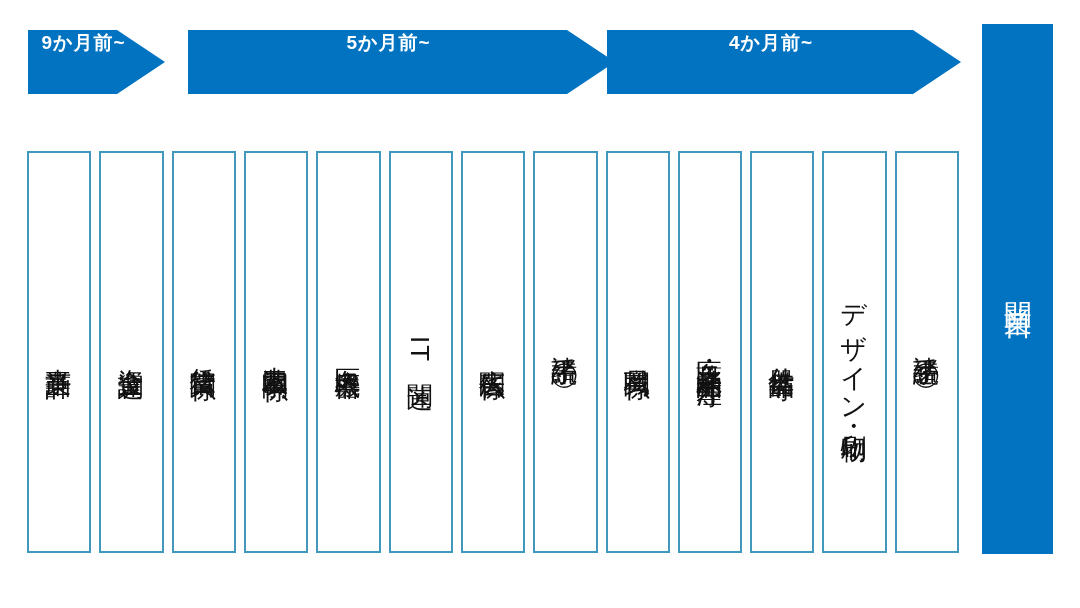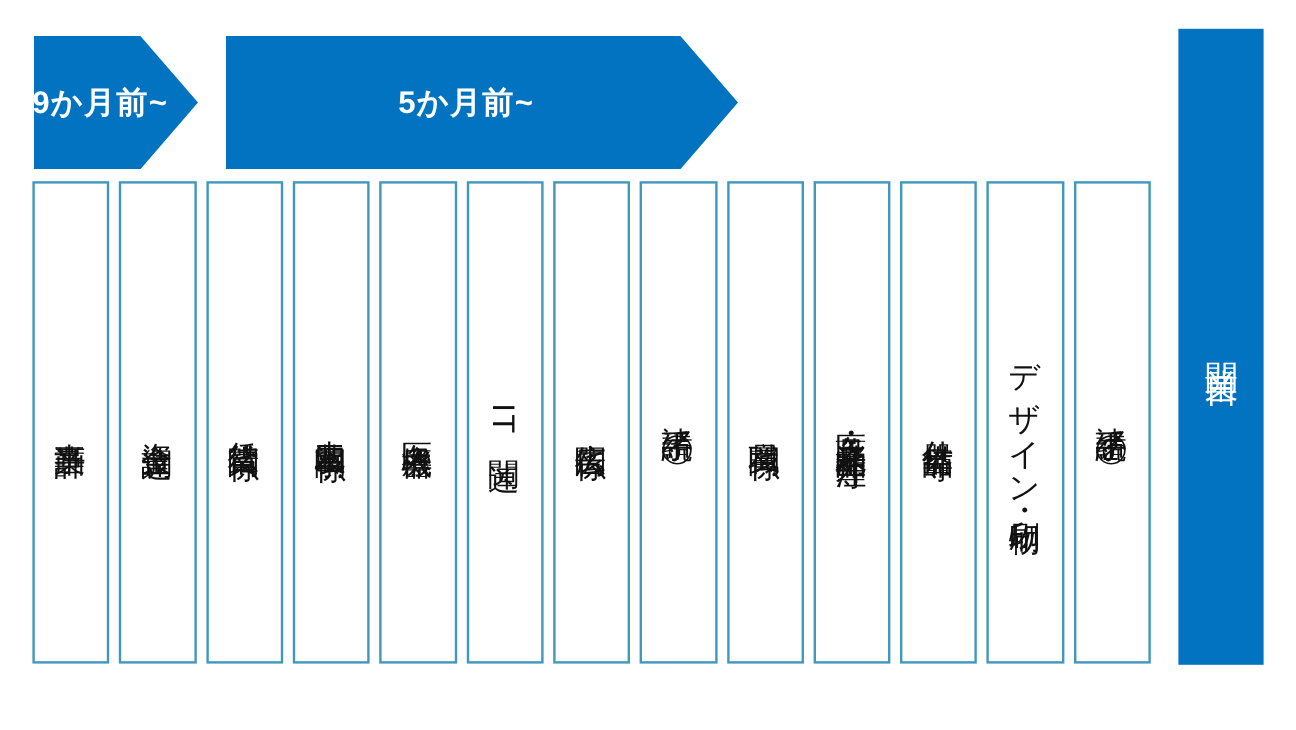--- a/index.html
+++ b/index.html
@@ -6,28 +6,28 @@
   .canvas {
     position:relative;
     width:1080px; height:608px;
     background:#ffffff;
     font-family:"Liberation Sans", sans-serif;
     overflow:hidden;
   }
   
   .arrow {
     position:absolute;
-    top:30px; height:111px;
+    top:30px; height:64px;
     background:var(--blue,#0173C1);
     clip-path: polygon(0 0, calc(100% - 48px) 0, 100% 50%, calc(100% - 48px) 100%, 0 100%);
-    display:flex; align-items:center; justify-content:center;
+    display:flex; justify-content:center;
     box-sizing:border-box;
     padding-right:26px;
     color:#ffffff;
-    font-size:26px;
+    font-size:19px;
     font-weight:600;
     letter-spacing:1px;
     white-space:nowrap;
   }
   .arrow1 { left:28px;  width:137px; }
   .arrow2 { left:188px; width:427px; }
   .arrow3 { left:607px; width:354px; }
   
   .opening-bar {
     position:absolute;
@@ -73,20 +73,23 @@
 <body>
 
 <div class="canvas">
 
   <div class="arrow arrow1">
     <span>9か月前~</span>
   </div>
   <div class="arrow arrow2">
     <span>5か月前~</span>
   </div>
+  <div class="arrow arrow3">
+    <span>4か月前~</span>
+  </div>
 
   <div class="opening-bar">
     <span class="vtext">開業日</span>
   </div>
 
   <div class="columns">
     <div class="task">
       <span class="vtext">事業計画</span>
     </div>
     <div class="task">

